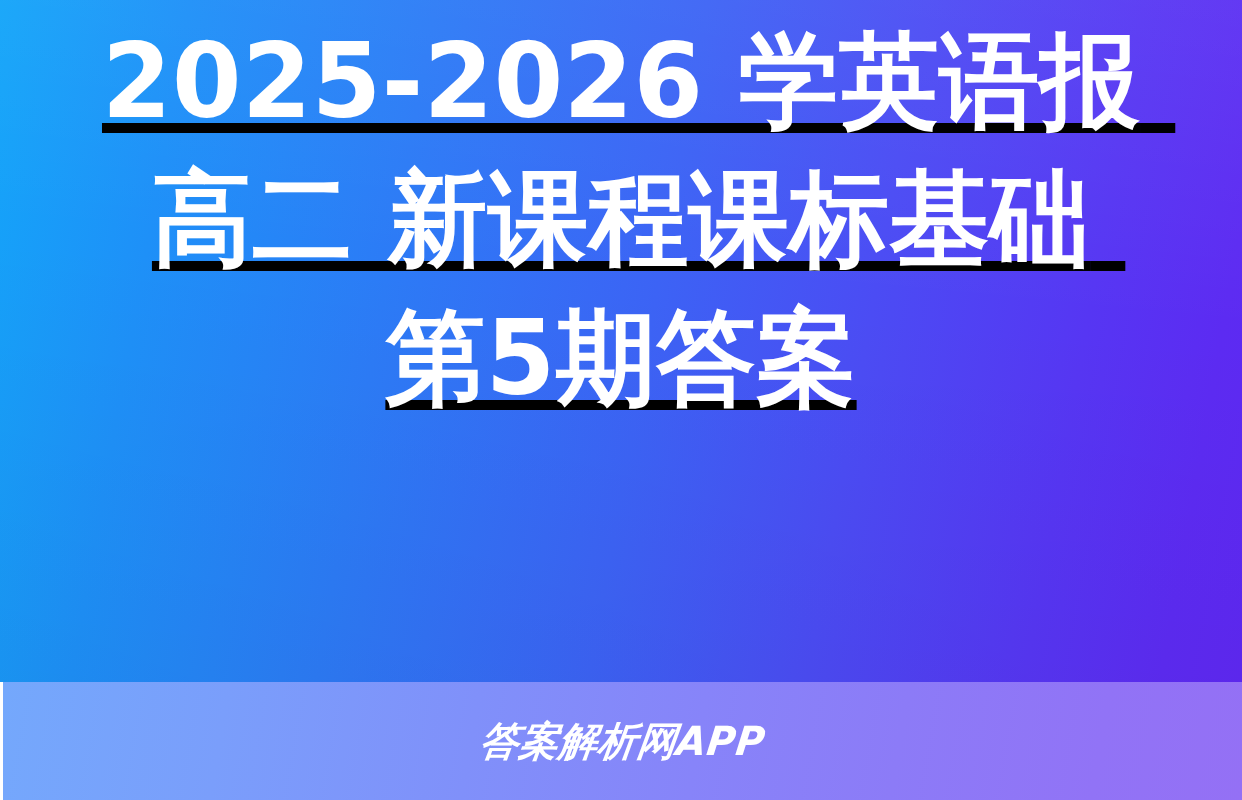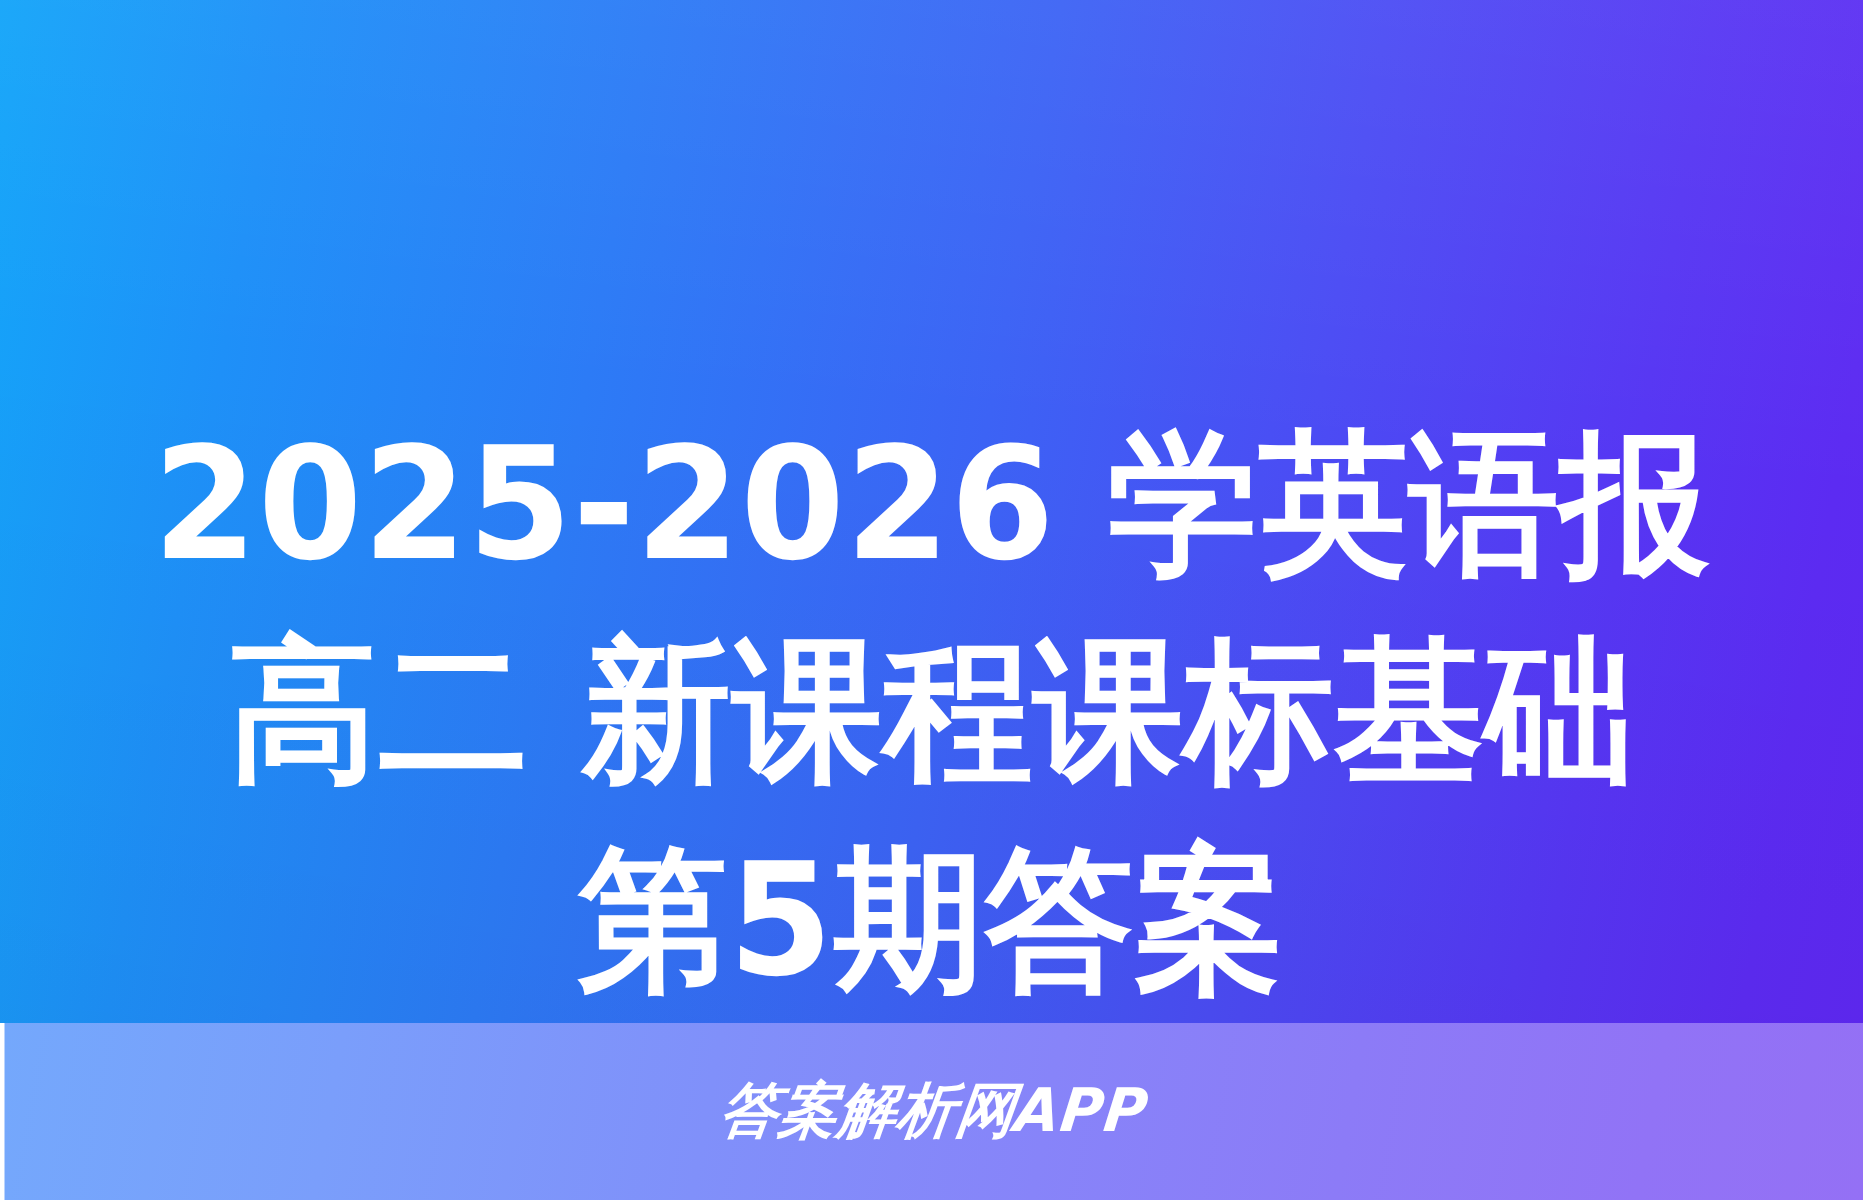--- a/index.html
+++ b/index.html
@@ -52,24 +52,25 @@
   
   .headline {
     position: absolute;
     left: 0;
     right: 0;
     top: 0;
     height: 682px;
     display: flex;
     flex-direction: column;
     align-items: center;
-    justify-content: flex-end;
-    padding: 0 62px;
+    justify-content: flex-start;
+    padding: 12px 62px;
     box-sizing: border-box;
     z-index: 3;
+    text-decoration: underline;
   }
 
   .headline-text {
     margin: 0;
     width: 100%;
     text-align: center;
     color: #ffffff;
     font-family: "DejaVu Sans", "Liberation Sans", sans-serif;
     font-weight: 700;
     font-size: 104px;

